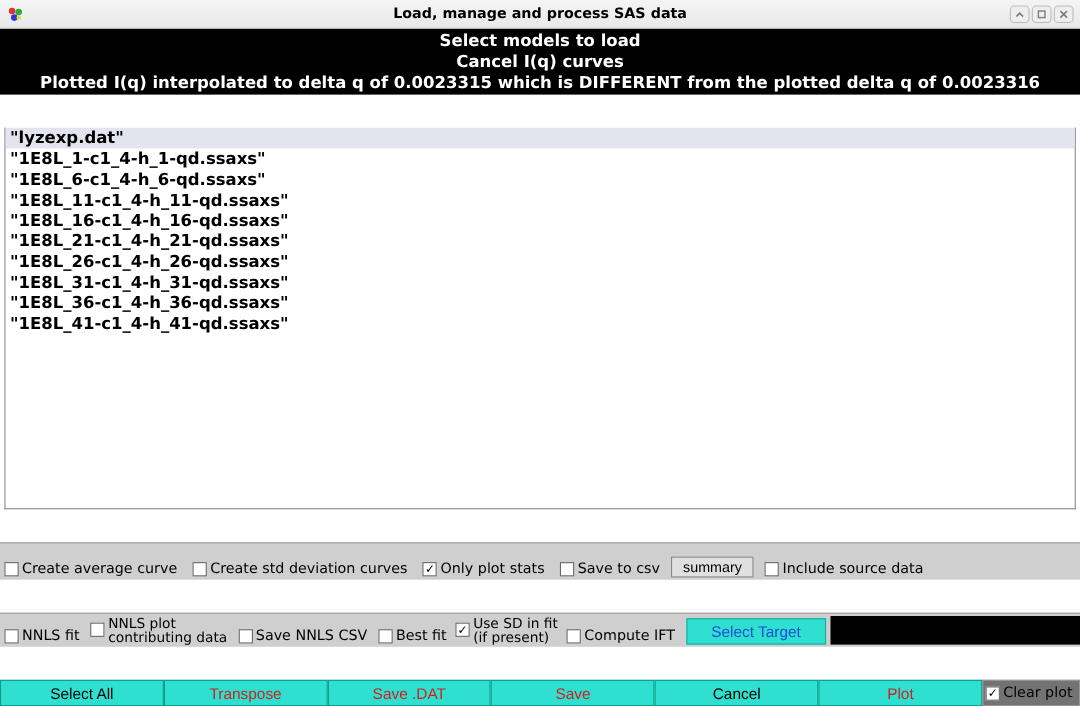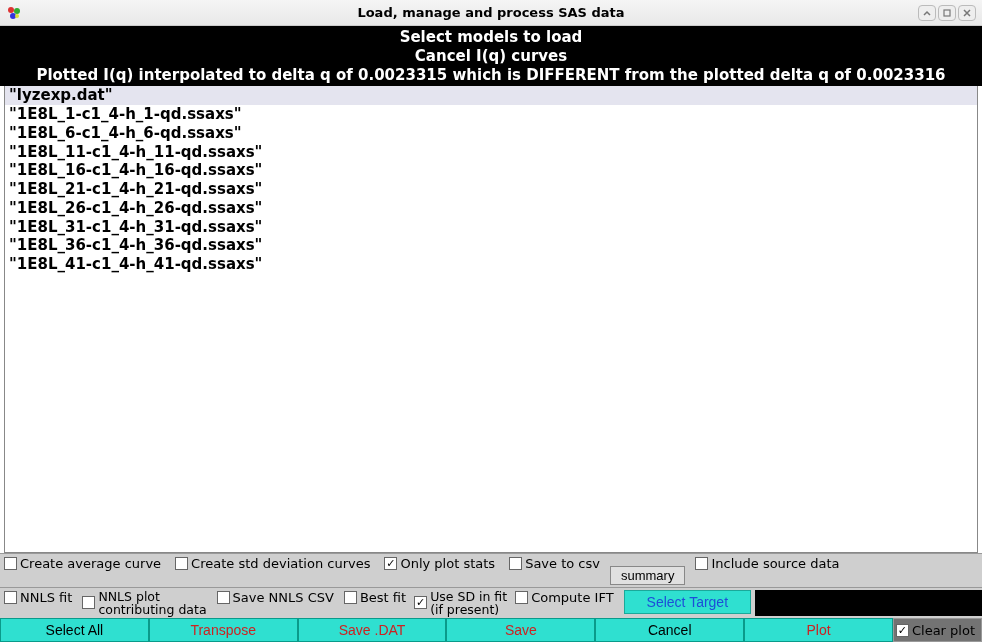--- a/index.html
+++ b/index.html
@@ -46,20 +46,21 @@
   background: #eee;
   display: inline-flex;
   align-items: center; justify-content: center;
   font-size: 10px;
   color: #666;
 }
 .content {
   display: flex;
   flex-direction: column;
   height: calc(642px - 26px);
+  gap: 30px;
 }
 .black-header {
   background: #000;
   color: #fff;
   text-align: center;
   font-weight: bold;
   font-size: 15px;
   padding: 2px 4px;
   line-height: 1.25;
 }
@@ -81,21 +82,21 @@
   font-family: "DejaVu Sans", Arial, sans-serif;
 }
 .listitem.selected {
   background: #e4e4ef;
 }
 .panel {
   background: #cfcfcf;
   border-top: 1px solid #999;
   padding: 2px 4px;
   display: flex;
-  align-items: flex-start;
+  align-items: flex-end;
   flex-wrap: nowrap;
   gap: 4px;
   font-size: 13px;
 }
 .panel label {
   display: inline-flex;
   align-items: center;
   gap: 3px;
   white-space: nowrap;
 }

